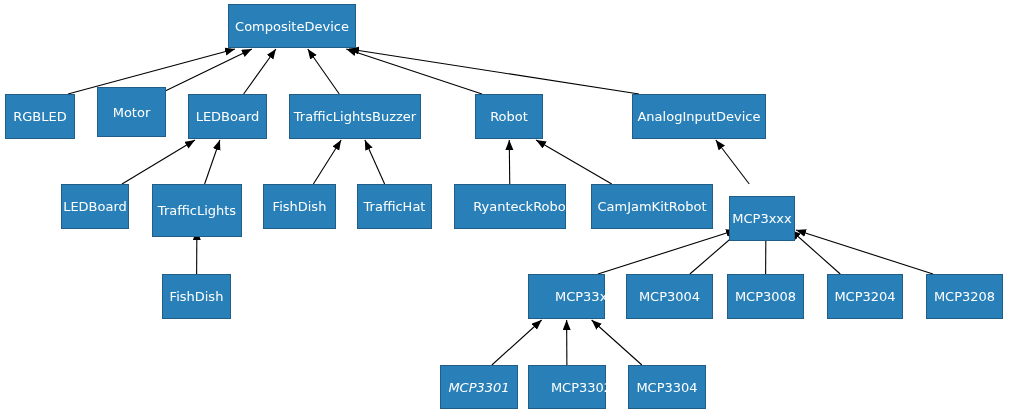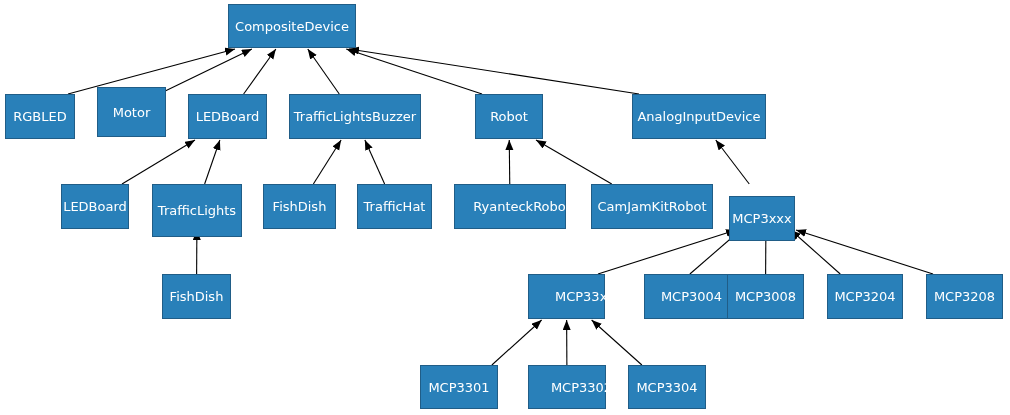--- a/index.html
+++ b/index.html
@@ -126,33 +126,33 @@
       </div>
       <div class="node" style="left: 729px; top: 196px; width: 66px; height: 45px; text-align: center;">
         <span>MCP3xxx</span>
       </div>
       <div class="node" style="left: 162px; top: 274px; width: 69px; height: 45px;">
         <span>FishDish</span>
       </div>
       <div class="node" style="left: 528px; top: 274px; width: 77px; height: 45px; padding-left: 37px;">
         <span>MCP33xx</span>
       </div>
-      <div class="node" style="left: 644px; top: 274px; width: 95px; height: 45px;">
+      <div class="node" style="left: 626px; top: 274px; width: 87px; height: 45px;">
         <span>MCP3004</span>
       </div>
       <div class="node" style="left: 727px; top: 274px; width: 77px; height: 45px;">
         <span>MCP3008</span>
       </div>
       <div class="node" style="left: 827px; top: 274px; width: 76px; height: 45px;">
         <span>MCP3204</span>
       </div>
       <div class="node" style="left: 926px; top: 274px; width: 77px; height: 45px;">
         <span>MCP3208</span>
       </div>
-      <div class="node" style="left: 420px; top: 365px; width: 78px; height: 44px;">
+      <div class="node" style="left: 440px; top: 365px; width: 78px; height: 44px; font-style: italic;">
         <span>MCP3301</span>
       </div>
       <div class="node" style="left: 528px; top: 365px; width: 78px; height: 44px; padding-left: 29px;">
         <span>MCP3302</span>
       </div>
       <div class="node" style="left: 628px; top: 365px; width: 78px; height: 44px;">
         <span>MCP3304</span>
       </div>
     </div>
 </div>

